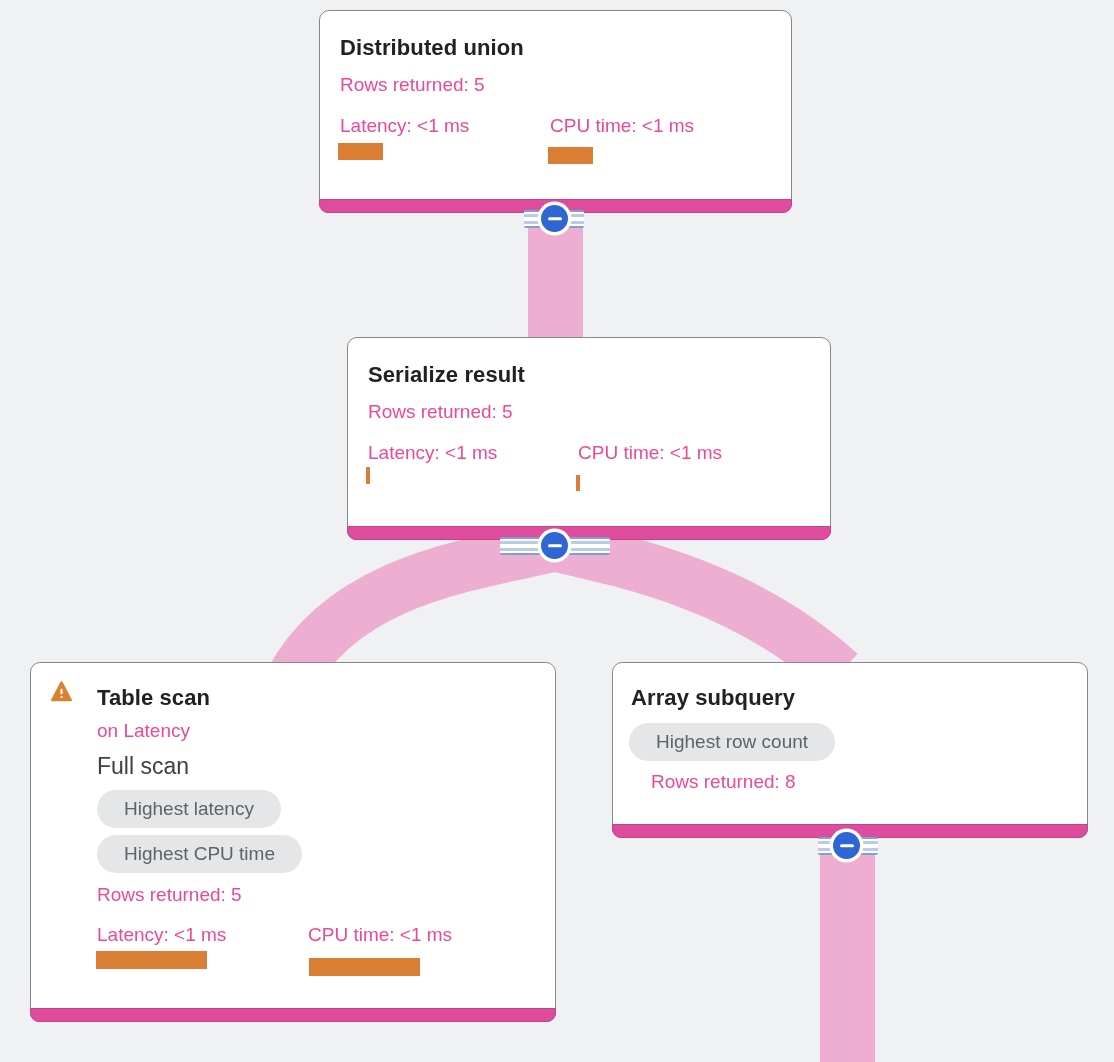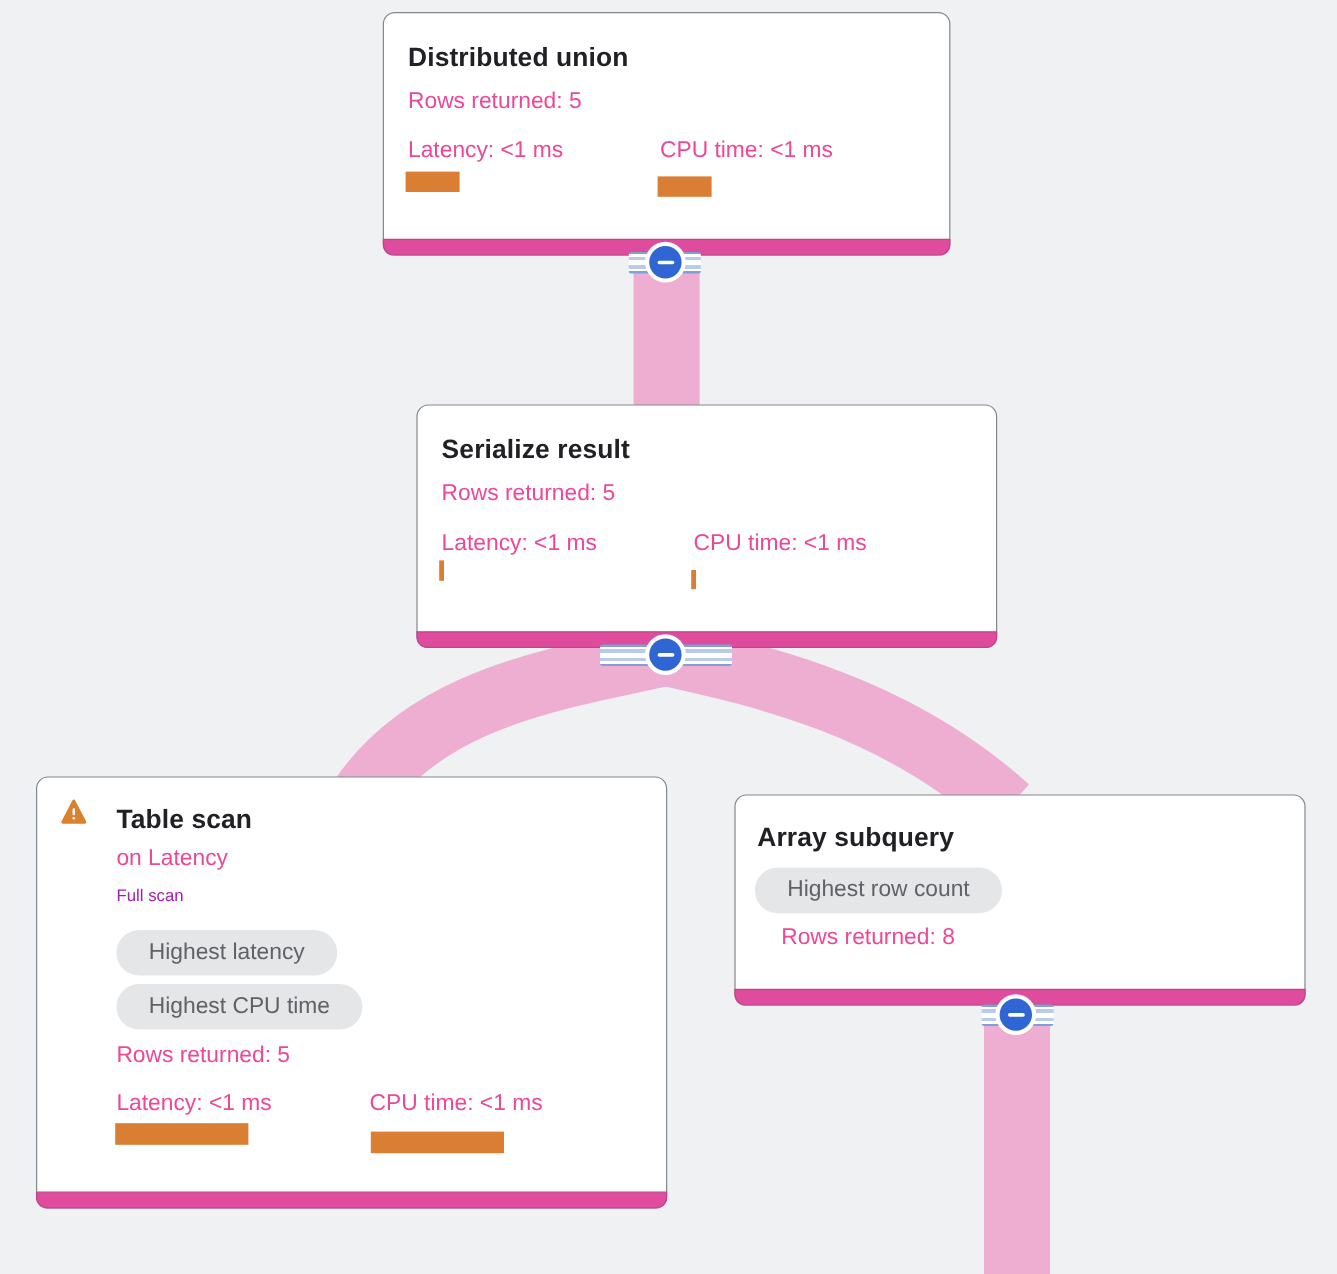--- a/index.html
+++ b/index.html
@@ -9,21 +9,21 @@
   
   #edges{position:absolute;left:0;top:0;z-index:0;}
 
   
   .node{position:absolute;background:#FFFFFF;border:1.5px solid #83888D;border-radius:10px;
         box-sizing:border-box;z-index:1;}
   .accent{position:absolute;left:-1px;right:-1px;bottom:-1px;height:14px;background:#DF4C9D;
           border-radius:0 0 9px 9px;border:1px solid #C04489;box-sizing:border-box;}
   .title{position:absolute;font-size:22px;font-weight:600;color:#202124;white-space:nowrap;letter-spacing:.1px;}
   .body-text{position:absolute;font-size:19px;color:#ec4899;white-space:nowrap;}
-  .muted-text{position:absolute;font-size:14px;color:#a21caf;white-space:nowrap;}
+  .muted-text{position:absolute;font-size:23px;color:#404040;white-space:nowrap;}
   .bar{position:absolute;height:17px;background:#DA7E33;}
   .pill{position:absolute;display:inline-block;height:38px;line-height:38px;padding:0 27px;
         background:#E5E6E8;border-radius:19px;font-size:19px;color:#5F6368;white-space:nowrap;}
 
   
   .stripe{position:absolute;height:18px;z-index:2;border-radius:2px;
       background:linear-gradient(to bottom,
         #7F9FD9 0px,#7F9FD9 2px,
         #FFFFFF 2px,#FFFFFF 4px,
         #B9CAEC 4px,#B9CAEC 7px,
@@ -73,21 +73,21 @@
     <div class="bar" style="left: 18px; top: 129px; width: 4px;"></div>
     <div class="bar" style="left: 228px; top: 137px; height: 16px; width: 4px;"></div>
     <div class="accent"></div>
   </div>
 
   <div class="stripe" style="left:500px;top:537px;width:110px;"></div>
   <div class="minus-circle" style="left:541px;top:532px;">
     <div class="minus-glyph"></div>
   </div>
 
-  <div class="node" style="left:30px;top:647px;width:526px;height:360px;">
+  <div class="node" style="left:30px;top:662px;width:526px;height:360px;">
     <svg class="warning" style="left:18px;top:17px;" viewBox="0 0 24 24">
       <path d="M2.4 21 L12 2.6 L21.6 21 Z" fill="#D9822F" stroke="#D9822F" stroke-width="2.6" stroke-linejoin="round"></path>
       <rect x="10.9" y="9" width="2.2" height="6" rx="1.1" fill="#FFFFFF"></rect>
       <rect x="10.9" y="16.6" width="2.2" height="2.2" rx="1.1" fill="#FFFFFF"></rect>
     </svg>
     <div class="title" style="left:66px;top:22px;">Table scan</div>
     <div class="body-text" style="left:66px;top:57px;">on Latency</div>
     <div class="muted-text" style="left:66px;top:90px;">Full scan</div>
     <div class="pill" style="left:66px;top:127px;">Highest latency</div>
     <div class="pill" style="left:66px;top:172px;">Highest CPU time</div>

